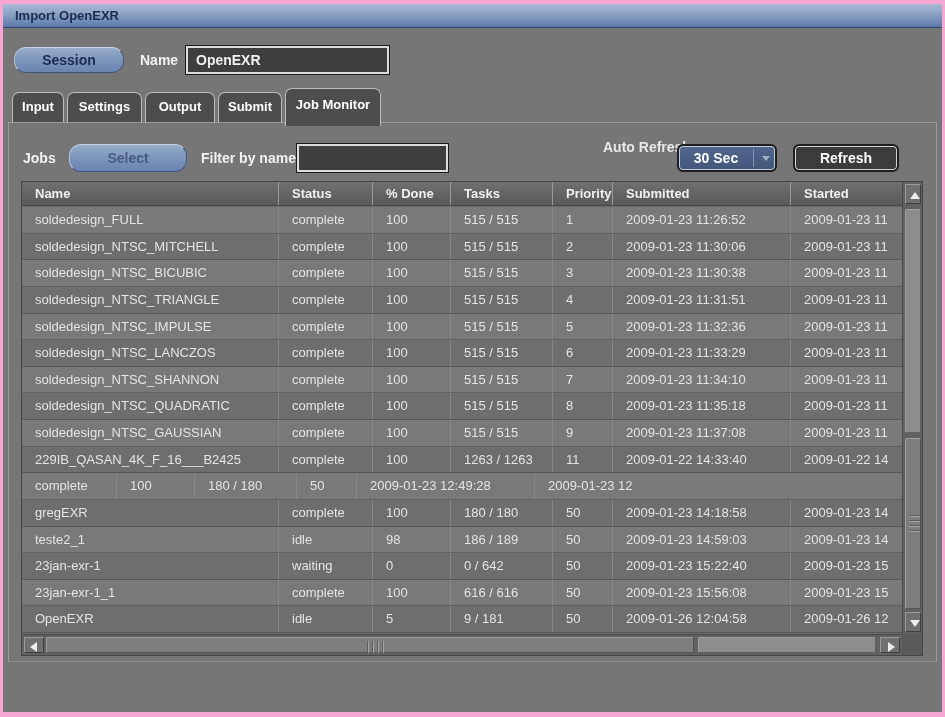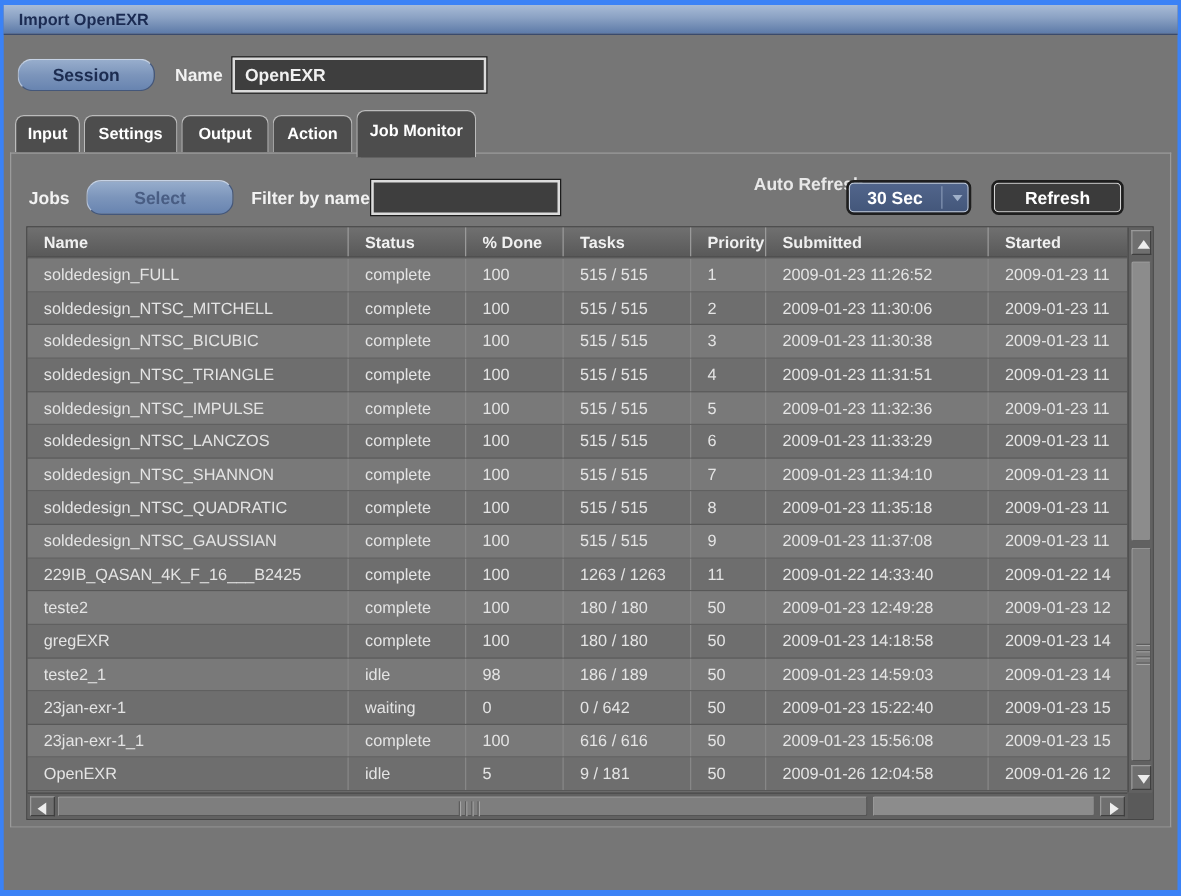--- a/index.html
+++ b/index.html
@@ -1,18 +1,18 @@
 <!DOCTYPE html>
 <html><head>
 <meta charset="utf-8">
 <style>
   * { margin:0; padding:0; box-sizing:border-box; }
   html,body { width:945px; height:717px; overflow:hidden;
     font-family:"Liberation Sans","DejaVu Sans",sans-serif; background:#0e0e0e; }
-  .window { position:absolute; inset:0; background:#3b82f6; }
+  .window { position:absolute; inset:0; background:#f9a8d4; }
   .inner { position:absolute; left:3px; top:4px; width:939px; height:708px;
     background:#767676; }
 
   
   .titlebar { position:absolute; left:0; top:0; width:100%; height:24px;
     background:linear-gradient(#a8bbd6,#8aa1c3 45%,#5c79a7);
     border-bottom:1px solid #3a4a6b; }
   .titlebar .ttl { position:absolute; left:12px; top:0; line-height:24px;
     font-size:13px; font-weight:700; color:#1b2b52; }
 
@@ -123,21 +123,21 @@
       <span class="ttl">Import OpenEXR</span>
     </div>
 
     <div class="btn-blue session-btn">Session</div>
     <span class="lbl name-lbl">Name</span>
     <input class="field name-field" value="OpenEXR" style="">
 
     <div class="tab" style="left:9px; width:52px;">Input</div>
     <div class="tab" style="left:64px; width:75px;text-align:center;">Settings</div>
     <div class="tab" style="left:142px; width:70px;">Output</div>
-    <div class="tab" style="left:215px; width:64px;">Action</div>
+    <div class="tab" style="left:215px; width:64px;">Submit</div>
     <div class="tab active" style="left:282px; width:96px;">Job Monitor</div>
 
     <div class="panel">
 
       <span class="lbl jobs-lbl">Jobs</span>
       <div class="btn-blue action-btn">Select</div>
       <span class="lbl filter-lbl">Filter by name</span>
       <input class="field filter-field" value="" style="">
       <div class="btn-dark selectall-btn">Select All</div>
       <span class="lbl autorefresh-lbl">Auto Refresh</span>
@@ -244,21 +244,20 @@
             <div class="tr even">
               <div class="td c0">229IB_QASAN_4K_F_16___B2425</div>
               <div class="td c1">complete</div>
               <div class="td c2">100</div>
               <div class="td c3">1263 / 1263</div>
               <div class="td c4">11</div>
               <div class="td c5">2009-01-22 14:33:40</div>
               <div class="td c6">2009-01-22 14</div>
             </div>
             <div class="tr odd">
-              <div class="td c0">teste2</div>
               <div class="td c1">complete</div>
               <div class="td c2">100</div>
               <div class="td c3">180 / 180</div>
               <div class="td c4">50</div>
               <div class="td c5">2009-01-23 12:49:28</div>
               <div class="td c6">2009-01-23 12</div>
             </div>
             <div class="tr even">
               <div class="td c0">gregEXR</div>
               <div class="td c1">complete</div>

